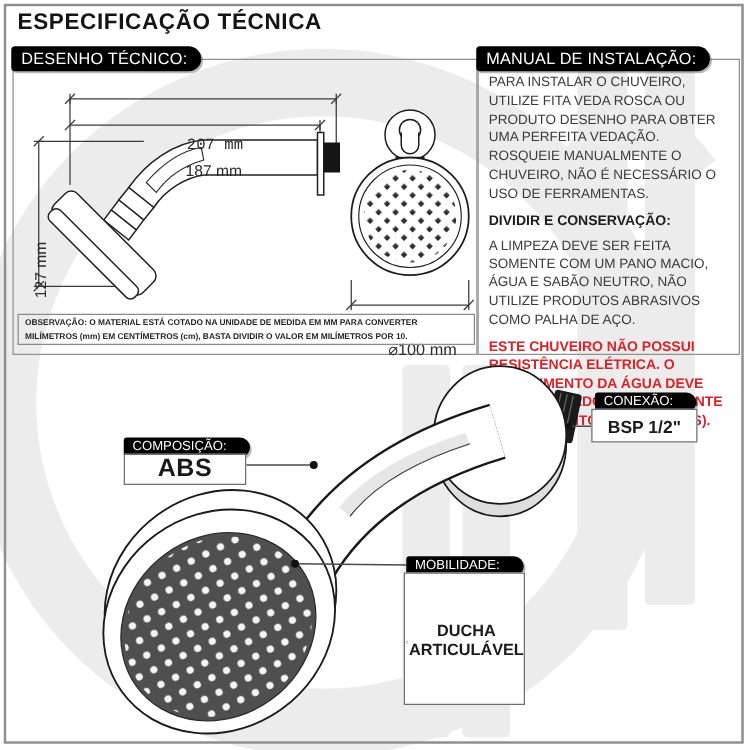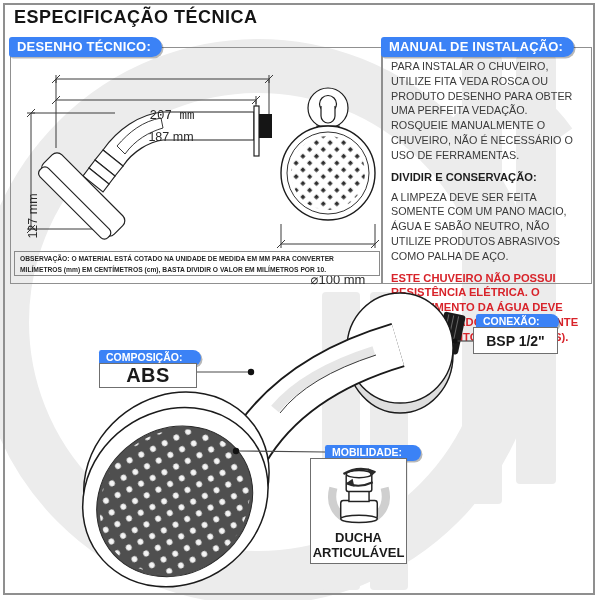--- a/index.html
+++ b/index.html
@@ -10,21 +10,21 @@
   #watermark{left:0;top:0;z-index:0;}
   .z1{z-index:1;}
   .z2{z-index:2;}
 
   #page-title{left:14px;top:7px;font-size:18px;font-weight:800;letter-spacing:.5px;color:#141414;}
 
   .panel{border:1.5px solid #909090;background:transparent;}
   #panel-drawing{left:10px;top:47px;width:370px;height:235px;}
   #panel-manual{left:382px;top:47px;width:208px;height:235px;}
 
-  .badge{display:inline-block;background:#3b82f6;color:#fff;font-weight:700;
+  .badge{display:inline-block;background:#000000;color:#fff;font-weight:400;
          border-radius:3px 10px 10px 3px;box-shadow:1.5px 1.5px 0 rgba(0,0,0,.28);
          white-space:nowrap;}
   .badge.hdr{font-size:13px;line-height:17px;padding:1px 11px 2px 8px;letter-spacing:.2px;}
   .badge.sm{font-size:10.5px;line-height:13px;padding:1px 19px 2px 7px;}
   .panel-badge{position:absolute;left:-2px;top:-11px;}
 
   
   #manual-body{position:absolute;left:0;top:0;width:100%;padding:11px 7px 0 8px;box-sizing:border-box;}
   #manual-body p{margin:0 0 7px;font-size:10.8px;line-height:14.8px;font-weight:500;color:#3a3a3a;}
   #manual-body h3{margin:0 0 6px;font-size:11.2px;line-height:14px;font-weight:800;color:#1d1d1d;}
@@ -42,21 +42,21 @@
            line-height:1.6;color:#262626;background:transparent;}
 
   
   .callout-box{background:#fff;border:1.5px solid #6f6f6f;display:flex;align-items:center;
                justify-content:center;text-align:center;font-weight:800;color:#1a1a1a;box-sizing:border-box;}
   #comp-badge{left:99px;top:350px;}
   #comp-box{left:99px;top:363px;width:98px;height:25px;font-size:20px;letter-spacing:.5px;}
   #conn-badge{left:476px;top:314px;}
   #conn-box{left:473px;top:327px;width:85px;height:27px;font-size:14px;}
   #mob-badge{left:325px;top:445px;}
-  #mob-box{left:310px;top:458px;width:97px;height:106px;flex-direction:column;justify-content:flex-start;text-align:center;}
+  #mob-box{left:323px;top:458px;width:97px;height:106px;flex-direction:row;justify-content:flex-start;text-align:center;}
   #mob-label{font-size:13px;line-height:15px;font-weight:800;margin-top:2px;}
 </style>
 </head>
 <body>
 
 <div id="stage">
 
   <svg id="watermark" class="abs" width="600" height="600" aria-hidden="true">
     <circle cx="258" cy="322" r="256" fill="none" stroke="#ececec" stroke-width="54"></circle>
     <rect x="322" y="292" width="38" height="298" rx="4" fill="#ececec"></rect>

